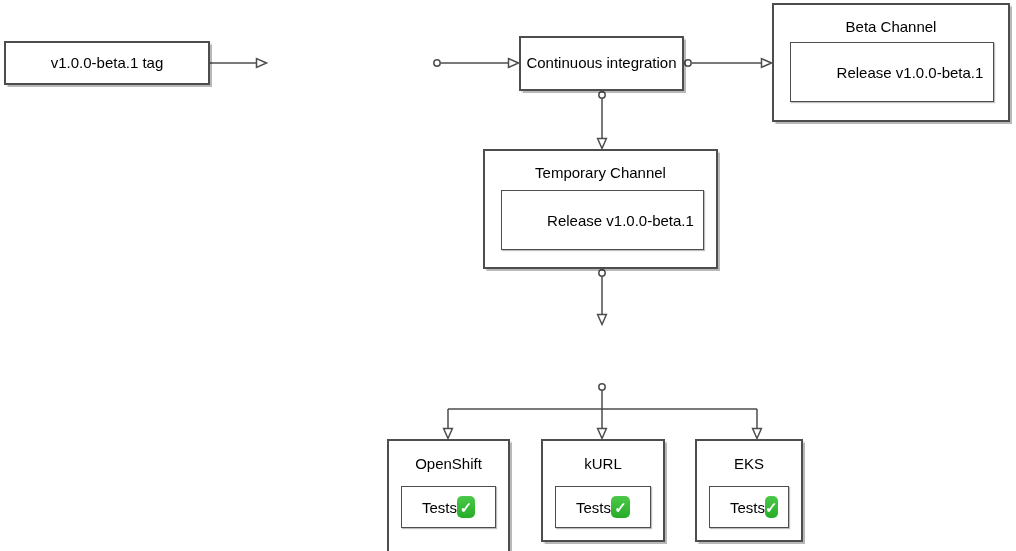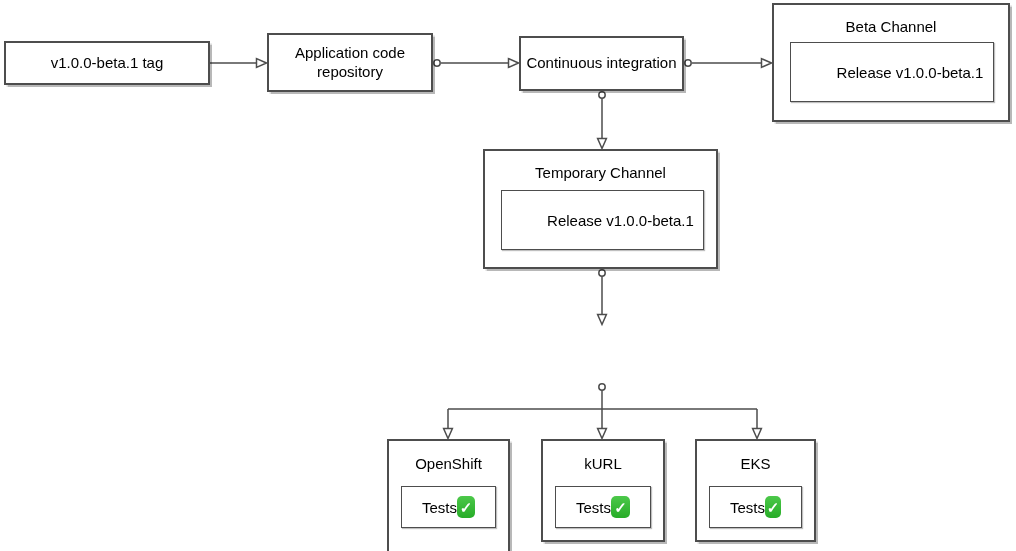--- a/index.html
+++ b/index.html
@@ -71,21 +71,21 @@
 
   #node-cluster    { left: 483px; top: 325px; width: 238px; height: 58px; }
   #node-cluster .mono-label {
     font-family: "Liberation Mono", "DejaVu Sans Mono", monospace;
     font-weight: bold;
     font-size: 15px;
   }
 
   #node-openshift  { left: 387px; top: 439px; width: 123px; height: 132px; }
   #node-kurl       { left: 541px; top: 439px; width: 124px; height: 103px; }
-  #node-eks        { left: 695px; top: 439px; width: 121px; height: 103px; }
+  #node-eks        { left: 695px; top: 439px; width: 108px; height: 103px; }
 
   .cluster-node .cluster-box-title { margin-top: 14px; }
   .cluster-node .tests-box {
     left: 12px; right: 12px; top: 45px; height: 42px;
     justify-content: space-between;
     padding: 0 20px;
   }
   .check-icon {
     display: inline-flex;
     align-items: center;
@@ -143,23 +143,20 @@
       <polygon points="602,438.5 597.6,428.5 606.4,428.5" fill="#ffffff"></polygon>
       <polygon points="757,438.5 752.6,428.5 761.4,428.5" fill="#ffffff"></polygon>
       <circle cx="602" cy="387" r="3.2" fill="#ffffff"></circle>
     </g>
   </svg>
 
   <div class="node label-node" id="node-tag">
     <span>v1.0.0-beta.1 tag</span>
   </div>
 
-  <div class="node label-node" id="node-repo">
-    <span>Application code repository</span>
-  </div>
 
   <div class="node label-node" id="node-ci">
     <span>Continuous integration</span>
   </div>
 
   <div class="node channel-node" id="node-beta">
     <span class="channel-title">Beta Channel</span>
     <div class="subnode release-box">
       <span>Release v1.0.0-beta.1</span>
     </div>

